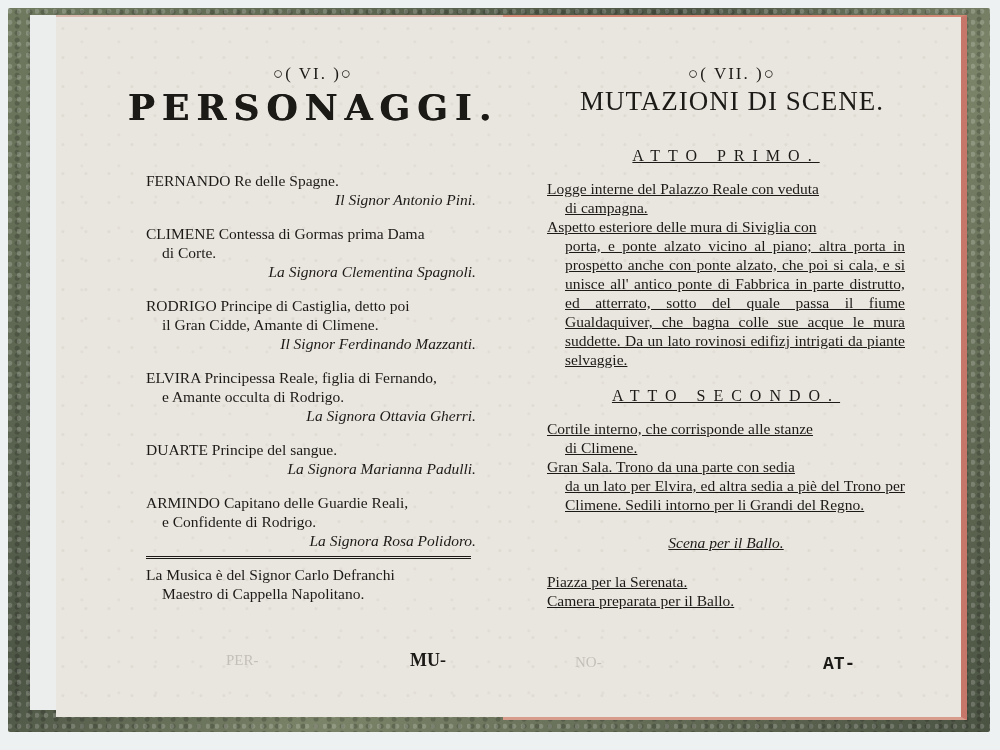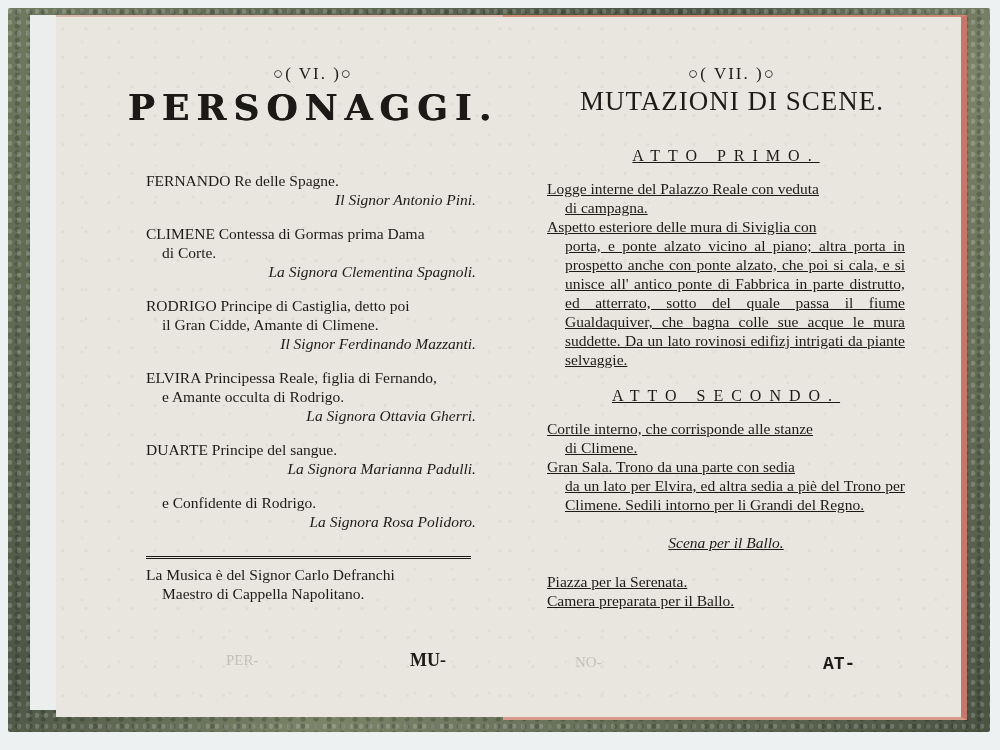--- a/index.html
+++ b/index.html
@@ -83,21 +83,21 @@
     </div>
     <div class="entry">
       <span class="role"><span>ELVIRA Principessa Reale, figlia di Fernando,</span><span class="cont">e Amante occulta di Rodrigo.</span></span>
       <span class="actor">La Signora Ottavia Gherri.</span>
     </div>
     <div class="entry">
       <span class="role"><span>DUARTE Principe del sangue.</span><span class="cont"></span></span>
       <span class="actor">La Signora Marianna Padulli.</span>
     </div>
     <div class="entry">
-      <span class="role"><span class="cont">e Confidente di Rodrigo.</span></span>
+      <span class="role"><span>ARMINDO Capitano delle Guardie Reali,</span><span class="cont">e Confidente di Rodrigo.</span></span>
       <span class="actor">La Signora Rosa Polidoro.</span>
     </div>
   </div>
 
   <div class="content" style="left:90px; top:539px; width:325px;">
     <div class="rule"></div>
     <div class="credit" style="margin-top:6px;">
       <span>La Musica è del Signor Carlo Defranchi</span>
       <span class="line2">Maestro di Cappella Napolitano.</span>
     </div>

